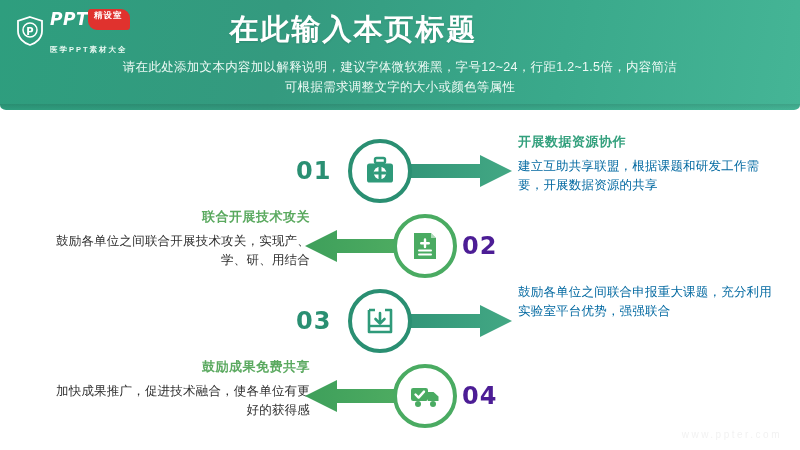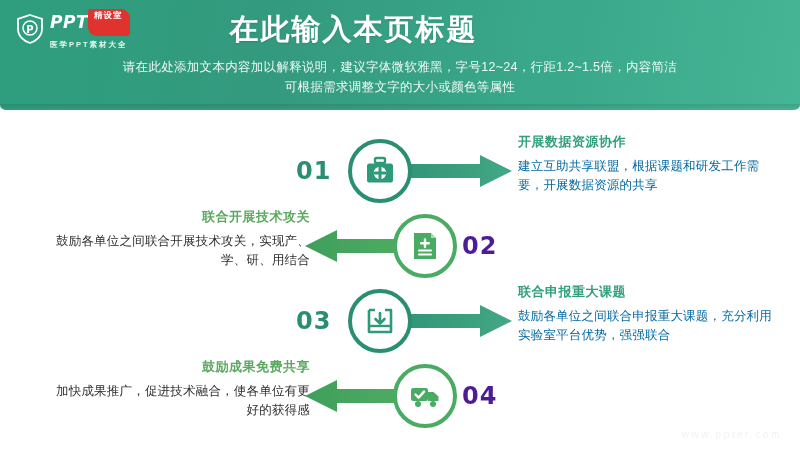--- a/index.html
+++ b/index.html
@@ -27,25 +27,25 @@
   .shield{width:28px;height:30px;position:relative;flex:none;}
   .shield svg{display:block;}
   .logo-txt{display:flex;flex-direction:column;justify-content:center;line-height:1;}
   .logo-row1{display:flex;align-items:center;}
   .ppt-word{
     font-family:"DejaVu Sans",sans-serif;font-weight:bold;font-style:italic;
     font-size:17px;color:#ffffff;letter-spacing:0.5px;line-height:1;
   }
   .badge{
     background:#e0322e;color:#fff;font-size:8.5px;font-weight:bold;
-    padding:2px 7px 16px 6px;border-radius:3px 9px 3px 9px;letter-spacing:1px;
+    padding:2px 7px 10px 6px;border-radius:3px 9px 3px 9px;letter-spacing:1px;
     line-height:1;white-space:nowrap;
   }
   .logo-row2{
-    font-size:7.5px;color:#eafaf3;letter-spacing:2.0px;margin-top:5px;white-space:nowrap;
+    font-size:7.5px;color:#eafaf3;letter-spacing:2.0px;margin-top:16px;white-space:nowrap;
     font-weight:bold;
   }
 
   .title{
     position:absolute;top:10px;left:0;width:707px;text-align:center;
     font-size:29px;font-weight:bold;color:#ffffff;letter-spacing:2px;
     text-shadow:0 1px 2px rgba(0,0,0,.12);
   }
   .subtitle{
     position:absolute;top:57px;left:0;width:800px;text-align:center;
@@ -209,21 +209,20 @@
       <div class="circle c-odd">
         <span>
           <svg width="30" height="30" viewBox="0 0 30 30">
             <path d="M4 4 H10 M4 4 V26 H26 V4 H20" fill="none" stroke="#2f9a7a" stroke-width="2.6" stroke-linejoin="round"></path>
             <path d="M15 7 V17 M10.5 13 L15 17.6 L19.5 13" fill="none" stroke="#2f9a7a" stroke-width="2.6" stroke-linecap="round" stroke-linejoin="round"></path>
             <path d="M4 20 H26" stroke="#2f9a7a" stroke-width="2.4"></path>
           </svg>
         </span>
       </div>
       <div class="txt t-right">
-        <h3>联合申报重大课题</h3>
         <p>鼓励各单位之间联合申报重大课题，充分利用实验室平台优势，强强联合</p>
       </div>
     </div>
 
     <div class="row r4">
       <div class="num n-even">04</div>
       <div class="arrow a-left">
         <svg width="140" height="32" viewBox="0 0 140 32">
           <defs>
               <linearGradient id="gL4" x1="1" y1="0" x2="0" y2="0">

